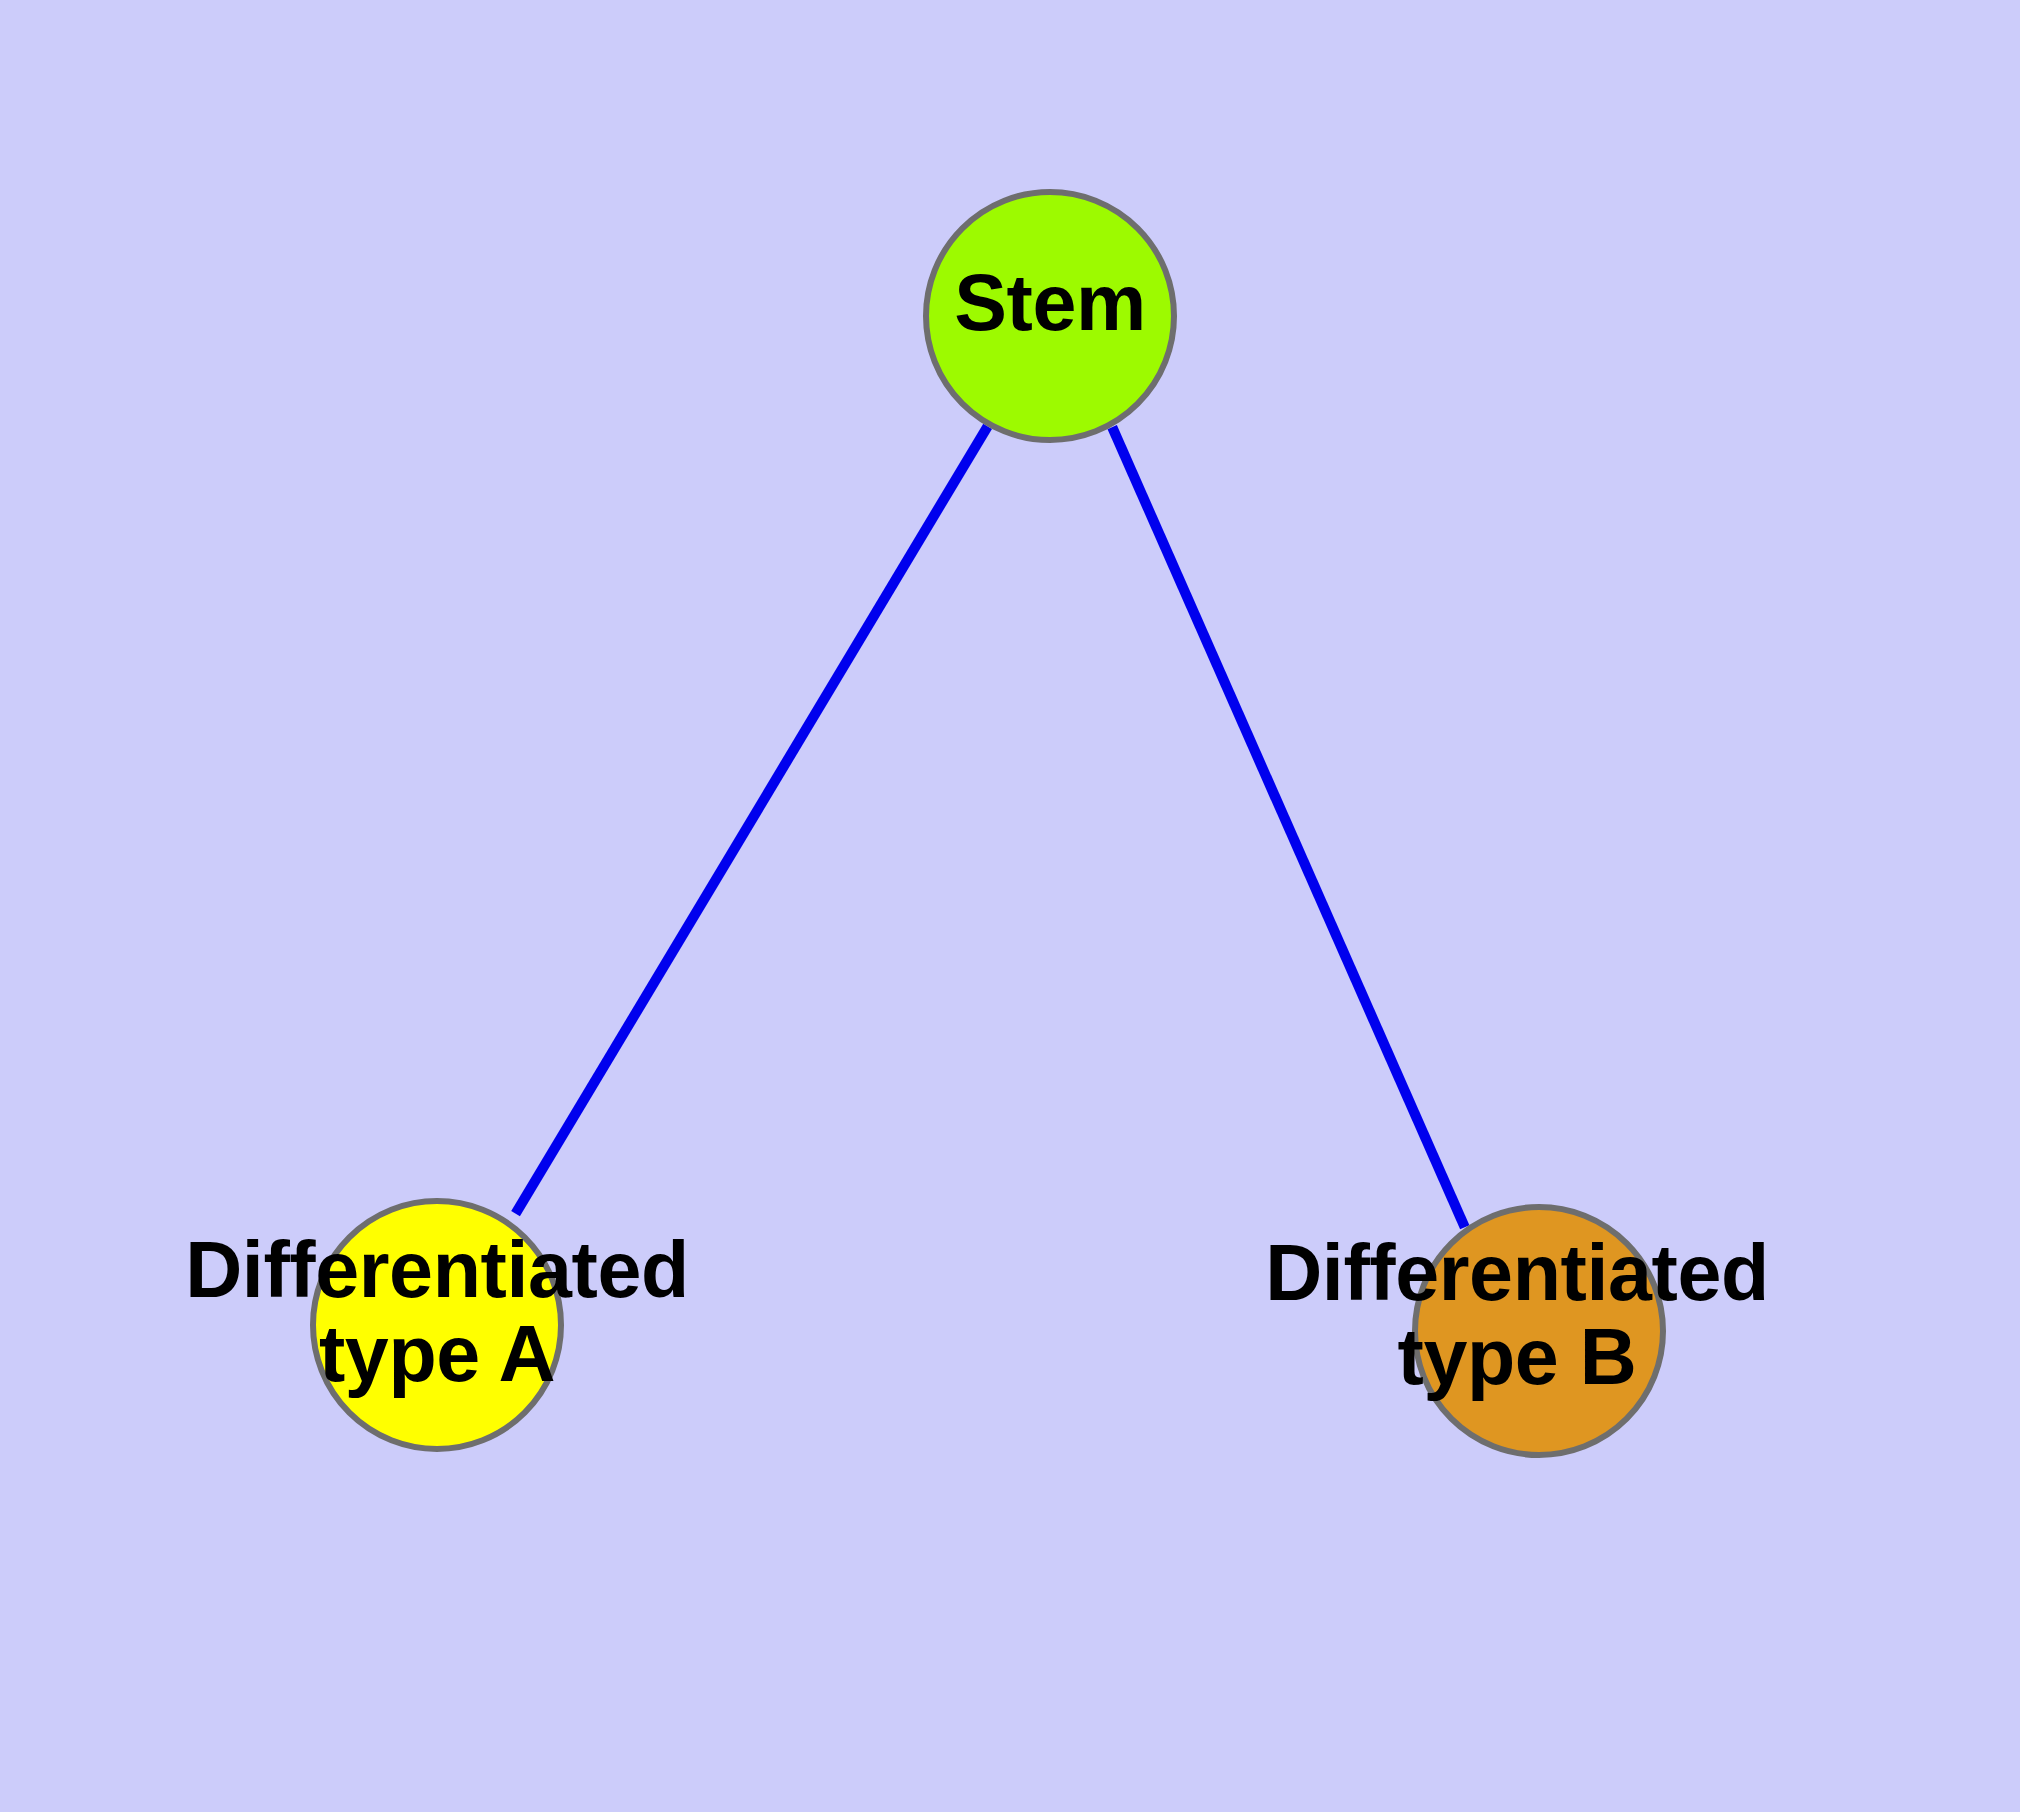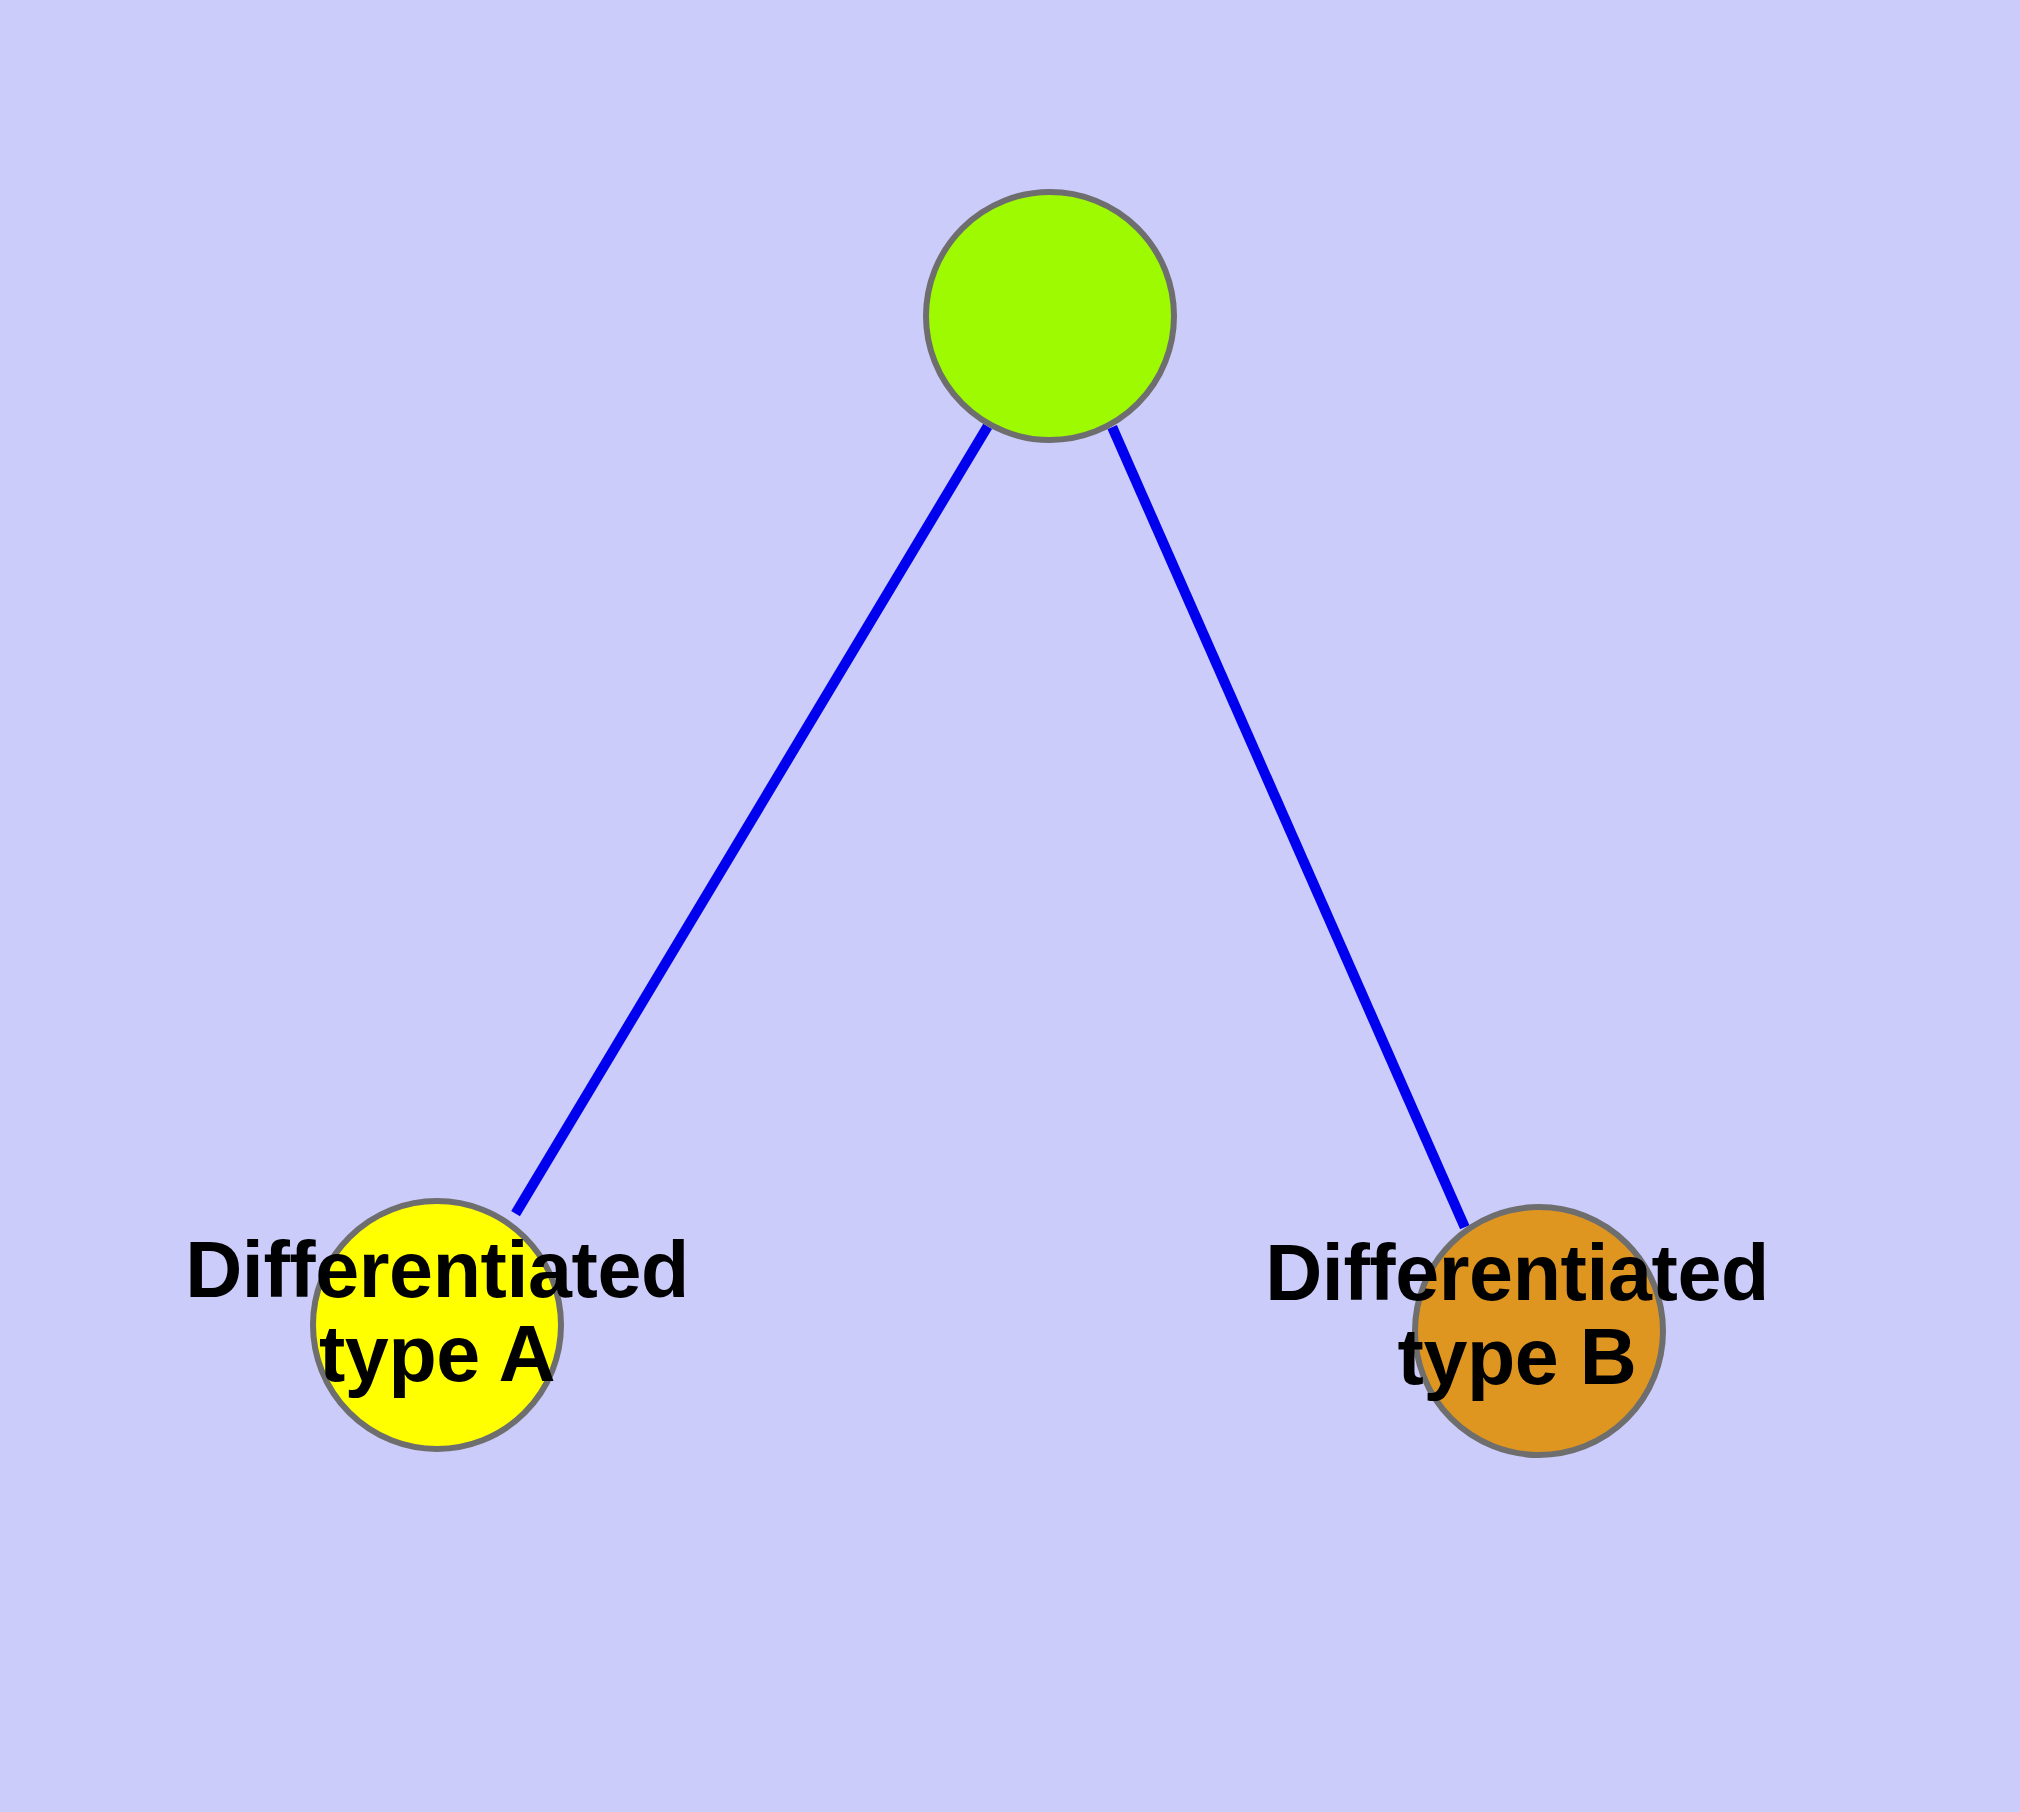--- a/index.html
+++ b/index.html
@@ -87,19 +87,20 @@
 
   <svg id="edge-layer" viewBox="0 0 2384 2138" xmlns="http://www.w3.org/2000/svg">
     <line x1="1165" y1="503" x2="608" y2="1432" stroke="#0000ee" stroke-width="12" stroke-linecap="butt"></line>
     <line x1="1312" y1="504" x2="1728" y2="1448" stroke="#0000ee" stroke-width="12" stroke-linecap="butt"></line>
   </svg>
 
   <div class="node node-stem" style="left: 923px; top: 189px; width: 254px; height: 254px; background: rgb(157, 250, 0); border-color: rgb(110, 110, 110);"></div>
   <div class="node node-a" style="left: 310px; top: 1198px; width: 254px; height: 254px; background: rgb(255, 255, 0); border-color: rgb(110, 110, 110);"></div>
   <div class="node node-b" style="left: 1412px; top: 1204px; width: 254px; height: 254px; background: rgb(223, 150, 33); border-color: rgb(110, 110, 110);"></div>
 
+  <div class="label label-stem">Stem</div>
   <div class="label label-a">Differentiated
 type A</div>
   <div class="label label-b">Differentiated
 type B</div>
 
 </div>
 
 
 </body></html>

